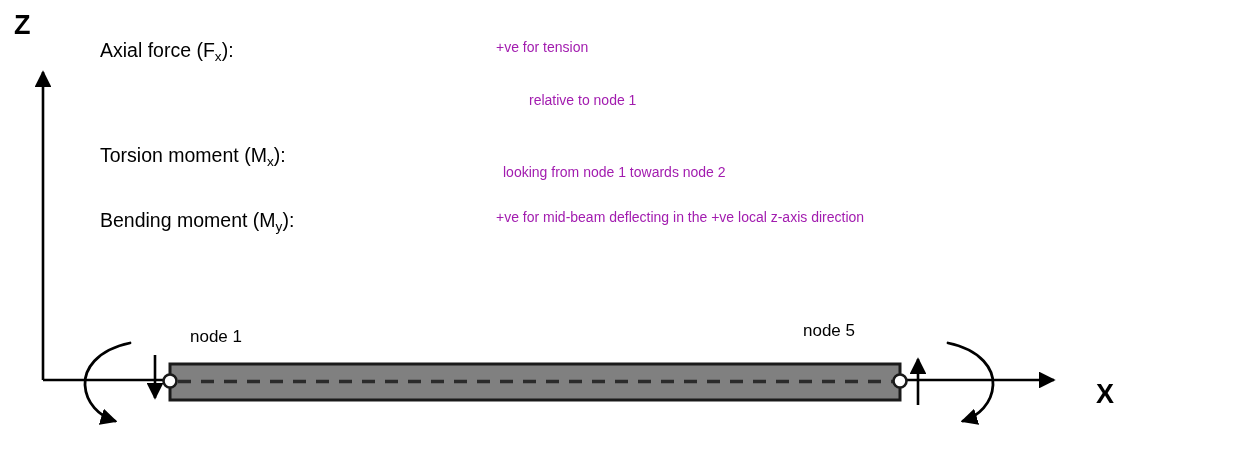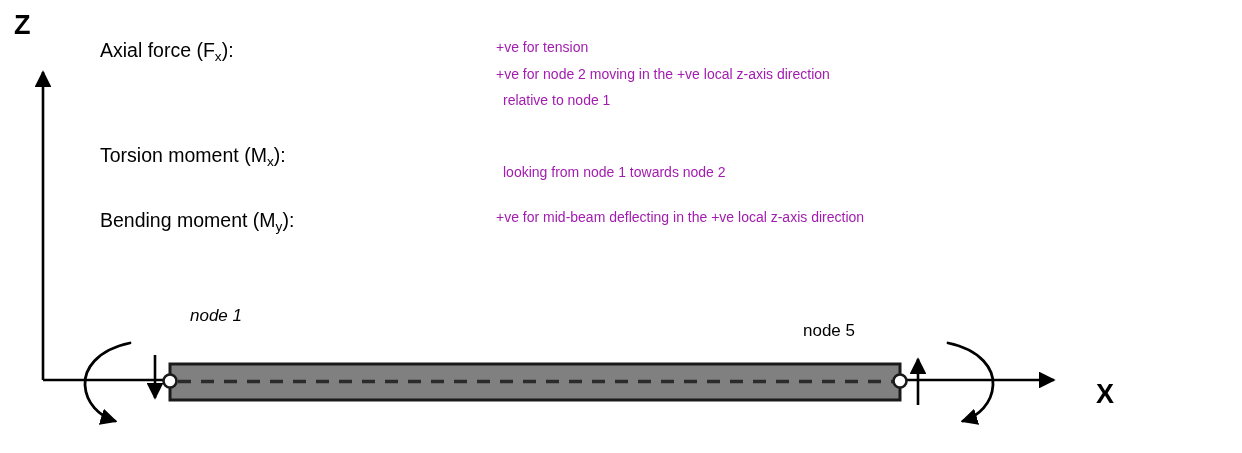--- a/index.html
+++ b/index.html
@@ -42,39 +42,39 @@
     left: 496px;
     font-size: 14px;
     color: #a21caf;
     white-space: nowrap;
     line-height: 1.18;
   }
   .legend-desc.cont { left: 503px; }
 
   .row-1 { top: 39px; }
   .row-2 { top: 66px; }
-  .row-2b { top: 92px; }
+  .row-2b { top: 92px; margin-left: 26px; }
   .row-3 { top: 144px; }
   .row-3b { top: 164px; }
   .row-4 { top: 209px; }
 
   sub {
     font-size: 0.70em;
     vertical-align: baseline;
     position: relative;
     top: 0.26em;
   }
 
   .node-label {
     position: absolute;
     font-size: 17px;
     color: #000000;
     white-space: nowrap;
   }
-  #node-1-label { left: 190px; top: 306px; font-style: italic; }
+  #node-1-label { left: 190px; top: 327px; }
   #node-2-label { left: 803px; top: 321px; }
 
   #diagram-svg {
     position: absolute;
     left: 0;
     top: 0;
     width: 1242px;
     height: 453px;
   }
 </style>
@@ -89,21 +89,20 @@
 
   <div class="legend-label row-1"><span>Axial force (F</span><sub>x</sub><span>):</span></div>
 
 
   <div class="legend-label row-4"><span>Bending moment (M</span><sub>y</sub><span>):</span></div>
 
   <div class="legend-label row-3"><span>Torsion moment (M</span><sub>x</sub><span>):</span></div>
 
   <div class="legend-desc row-1">+ve for tension</div>
 
-  <div class="legend-desc row-2">+ve for node 2 moving in the +ve local z-axis direction</div>
   <div class="legend-desc cont row-2b">relative to node 1</div>
 
   <div class="legend-desc cont row-3b">looking from node 1 towards node 2</div>
 
   <div class="legend-desc row-4">+ve for mid-beam deflecting in the +ve local z-axis direction</div>
 
   <div class="node-label" id="node-1-label">node 1</div>
   <div class="node-label" id="node-2-label">node 5</div>
 
   <svg id="diagram-svg" viewBox="0 0 1242 453" xmlns="http://www.w3.org/2000/svg">

